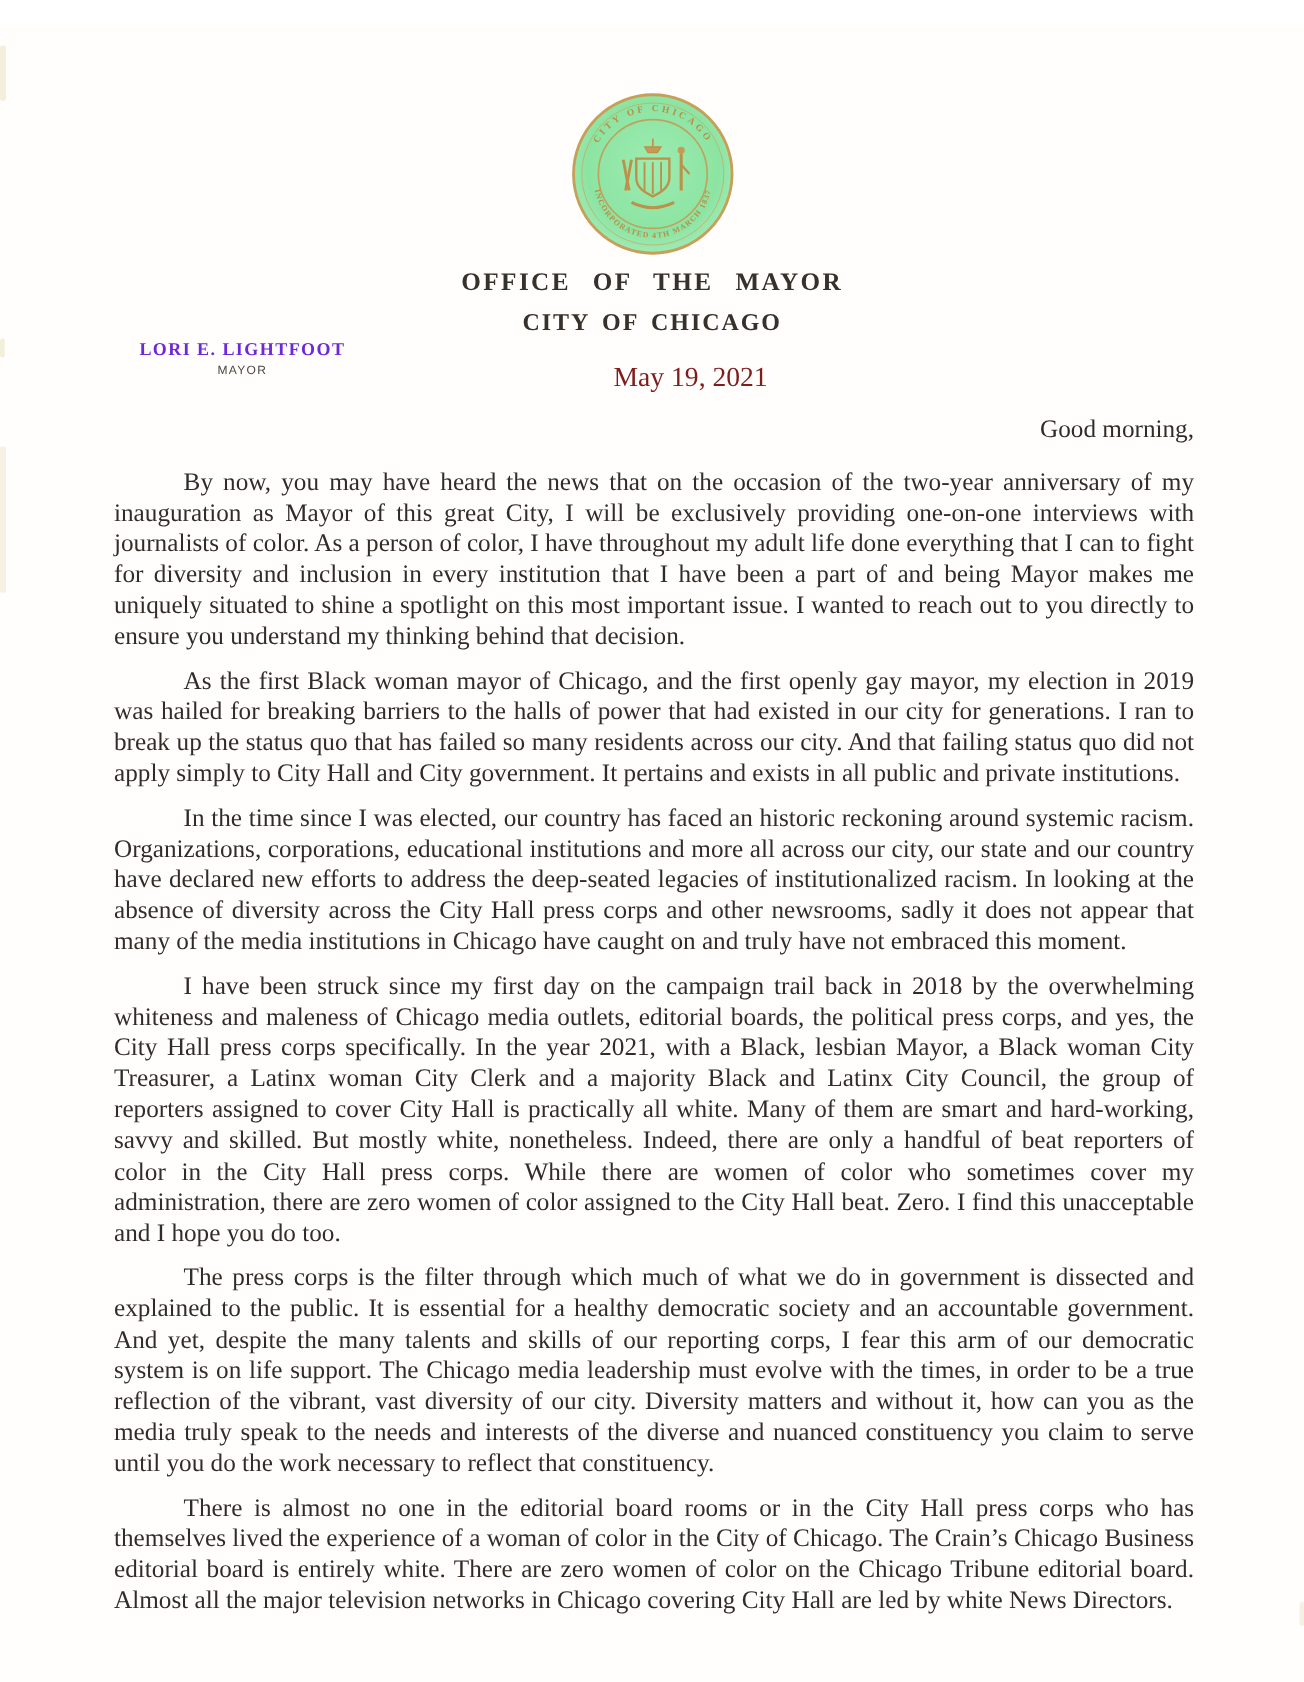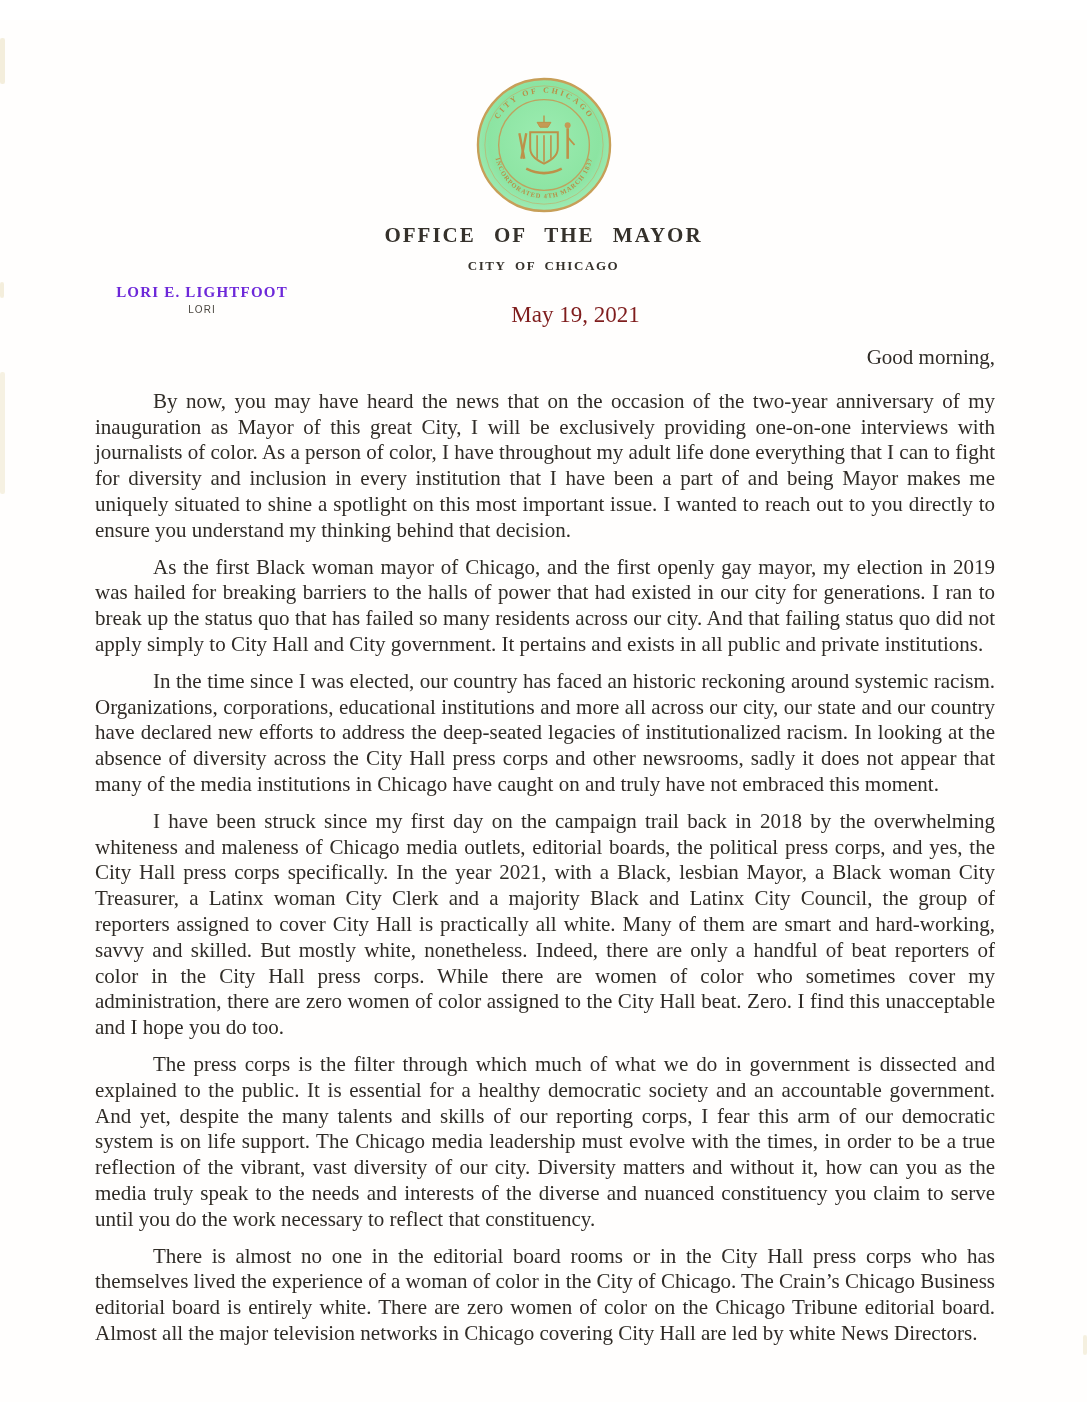--- a/index.html
+++ b/index.html
@@ -49,21 +49,21 @@
     letter-spacing: 2px;
     word-spacing: 11px;
     color: #35312b;
   }
   .city-subtitle {
     position: absolute;
     top: 238px;
     left: 0;
     width: 100%;
     text-align: center;
-    font-size: 13px;
+    font-size: 20px;
     font-weight: bold;
     letter-spacing: 1.6px;
     word-spacing: 4px;
     color: #35312b;
   }
   .official-block {
     position: absolute;
     left: 110px;
     top: 264px;
     width: 184px;
@@ -164,21 +164,21 @@
         <path d="M 52,94 Q 70,103 88,94" stroke-width="2.6"></path>
       </g>
     </g>
   </svg>
 
   <div class="office-title">OFFICE OF THE MAYOR</div>
   <div class="city-subtitle">CITY OF CHICAGO</div>
 
   <div class="official-block">
     <div class="official-name">LORI E. LIGHTFOOT</div>
-    <div class="official-title">LORI</div>
+    <div class="official-title">MAYOR</div>
   </div>
 
   <div class="letter-date">May 19, 2021</div>
 
   <main class="letter-body">
     <p class="salutation">Good morning,</p>
     <p class="para">By now, you may have heard the news that on the occasion of the two-year anniversary of my inauguration as Mayor of this great City, I will be exclusively providing one-on-one interviews with journalists of color. As a person of color, I have throughout my adult life done everything that I can to fight for diversity and inclusion in every institution that I have been a part of and being Mayor makes me uniquely situated to shine a spotlight on this most important issue. I wanted to reach out to you directly to ensure you understand my thinking behind that decision.</p>
     <p class="para">As the first Black woman mayor of Chicago, and the first openly gay mayor, my election in 2019 was hailed for breaking barriers to the halls of power that had existed in our city for generations. I ran to break up the status quo that has failed so many residents across our city. And that failing status quo did not apply simply to City Hall and City government. It pertains and exists in all public and private institutions.</p>
     <p class="para">In the time since I was elected, our country has faced an historic reckoning around systemic racism. Organizations, corporations, educational institutions and more all across our city, our state and our country have declared new efforts to address the deep-seated legacies of institutionalized racism. In looking at the absence of diversity across the City Hall press corps and other newsrooms, sadly it does not appear that many of the media institutions in Chicago have caught on and truly have not embraced this moment.</p>
     <p class="para">I have been struck since my first day on the campaign trail back in 2018 by the overwhelming whiteness and maleness of Chicago media outlets, editorial boards, the political press corps, and yes, the City Hall press corps specifically. In the year 2021, with a Black, lesbian Mayor, a Black woman City Treasurer, a Latinx woman City Clerk and a majority Black and Latinx City Council, the group of reporters assigned to cover City Hall is practically all white. Many of them are smart and hard-working, savvy and skilled. But mostly white, nonetheless. Indeed, there are only a handful of beat reporters of color in the City Hall press corps. While there are women of color who sometimes cover my administration, there are zero women of color assigned to the City Hall beat. Zero. I find this unacceptable and I hope you do too.</p>

